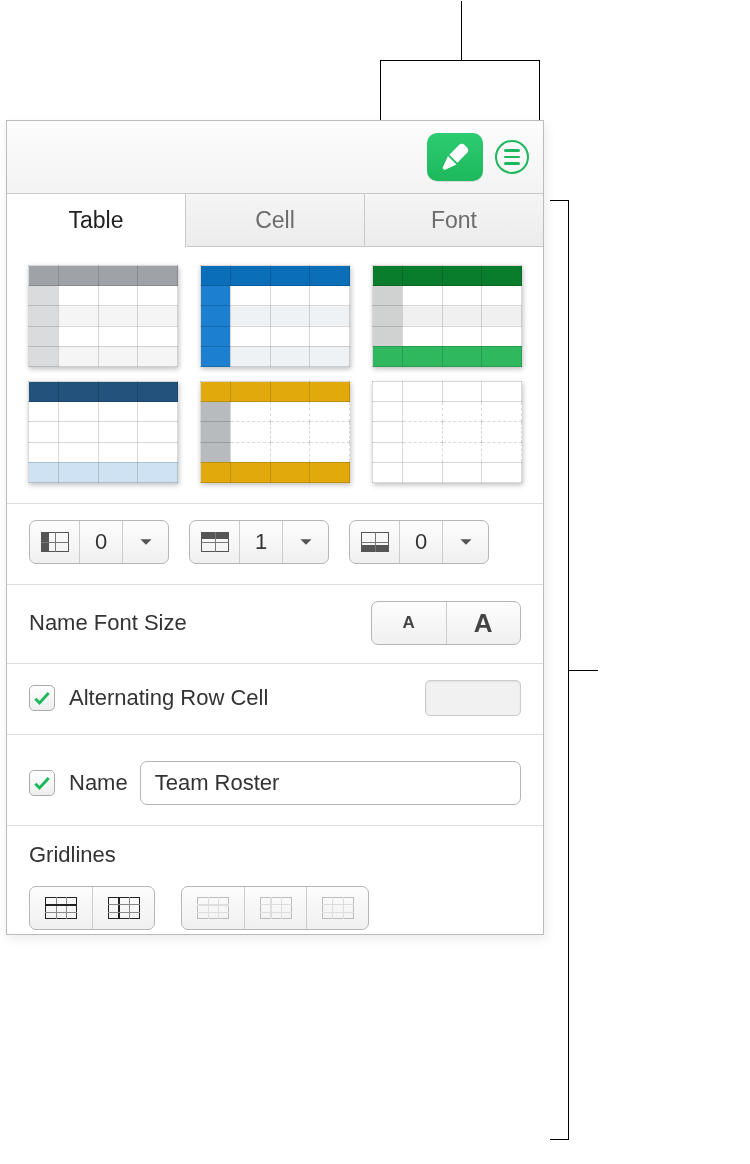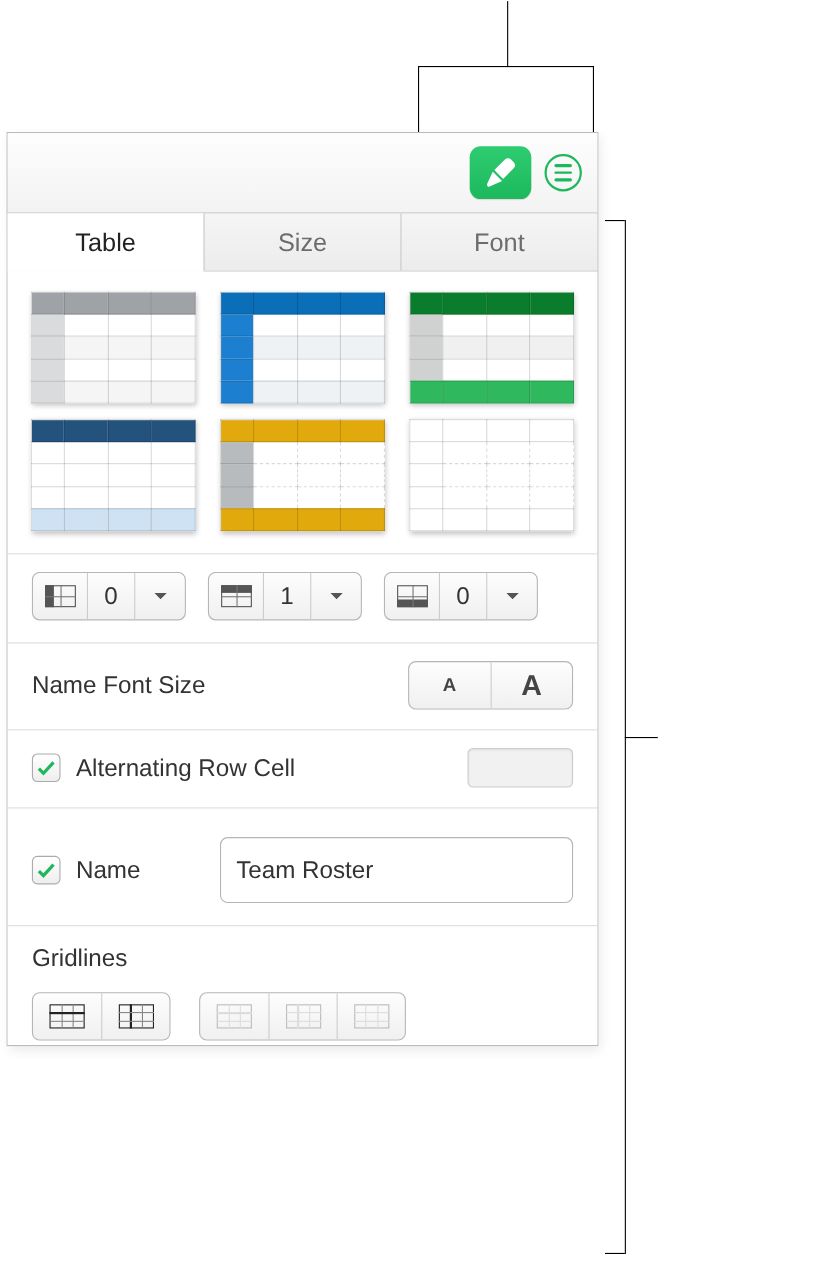--- a/index.html
+++ b/index.html
@@ -189,32 +189,31 @@
 
   .swatch {
     width: 96px; height: 36px;
     background:#f1f1f1;
     border:1px solid #ccc; border-radius:5px;
     box-shadow: inset 0 1px 2px rgba(0,0,0,0.08);
   }
 
   
   .opt-row {
-    display:flex; align-items:center; gap: 32px;
+    display:flex; align-items:center; gap: 12px;
     margin-top: 10px;
   }
   .name-input {
-    flex:1; height: 60px;
+    flex:1; height: 44px;
     border:1px solid #b5b5b5; border-radius:7px;
     background:#fff;
     font-size:22px; color:#333;
     padding: 0 14px;
     outline:none;
     font-family: inherit;
-    margin-left: 40px;
   }
 
   
   .grid-row { display:flex; gap: 26px; padding-top:8px; }
   .seg-group {
     display:flex; height:44px;
     border:1px solid #b5b5b5; border-radius:7px;
     background: linear-gradient(#fdfdfd,#f0f0f0);
     overflow:hidden;
   }
@@ -264,21 +263,21 @@
       <div class="dots">
           <span></span>
           <span></span>
           <span></span>
         </div>
     </div>
   </div>
 
   <div class="tabs">
     <div class="tab active">Table</div>
-    <div class="tab">Size</div>
+    <div class="tab">Cell</div>
     <div class="tab">Font</div>
   </div>
 
   <div class="content">
 
     <div class="thumbs">
       <div class="thumb">
         <table>
             <tbody>
               <tr>

